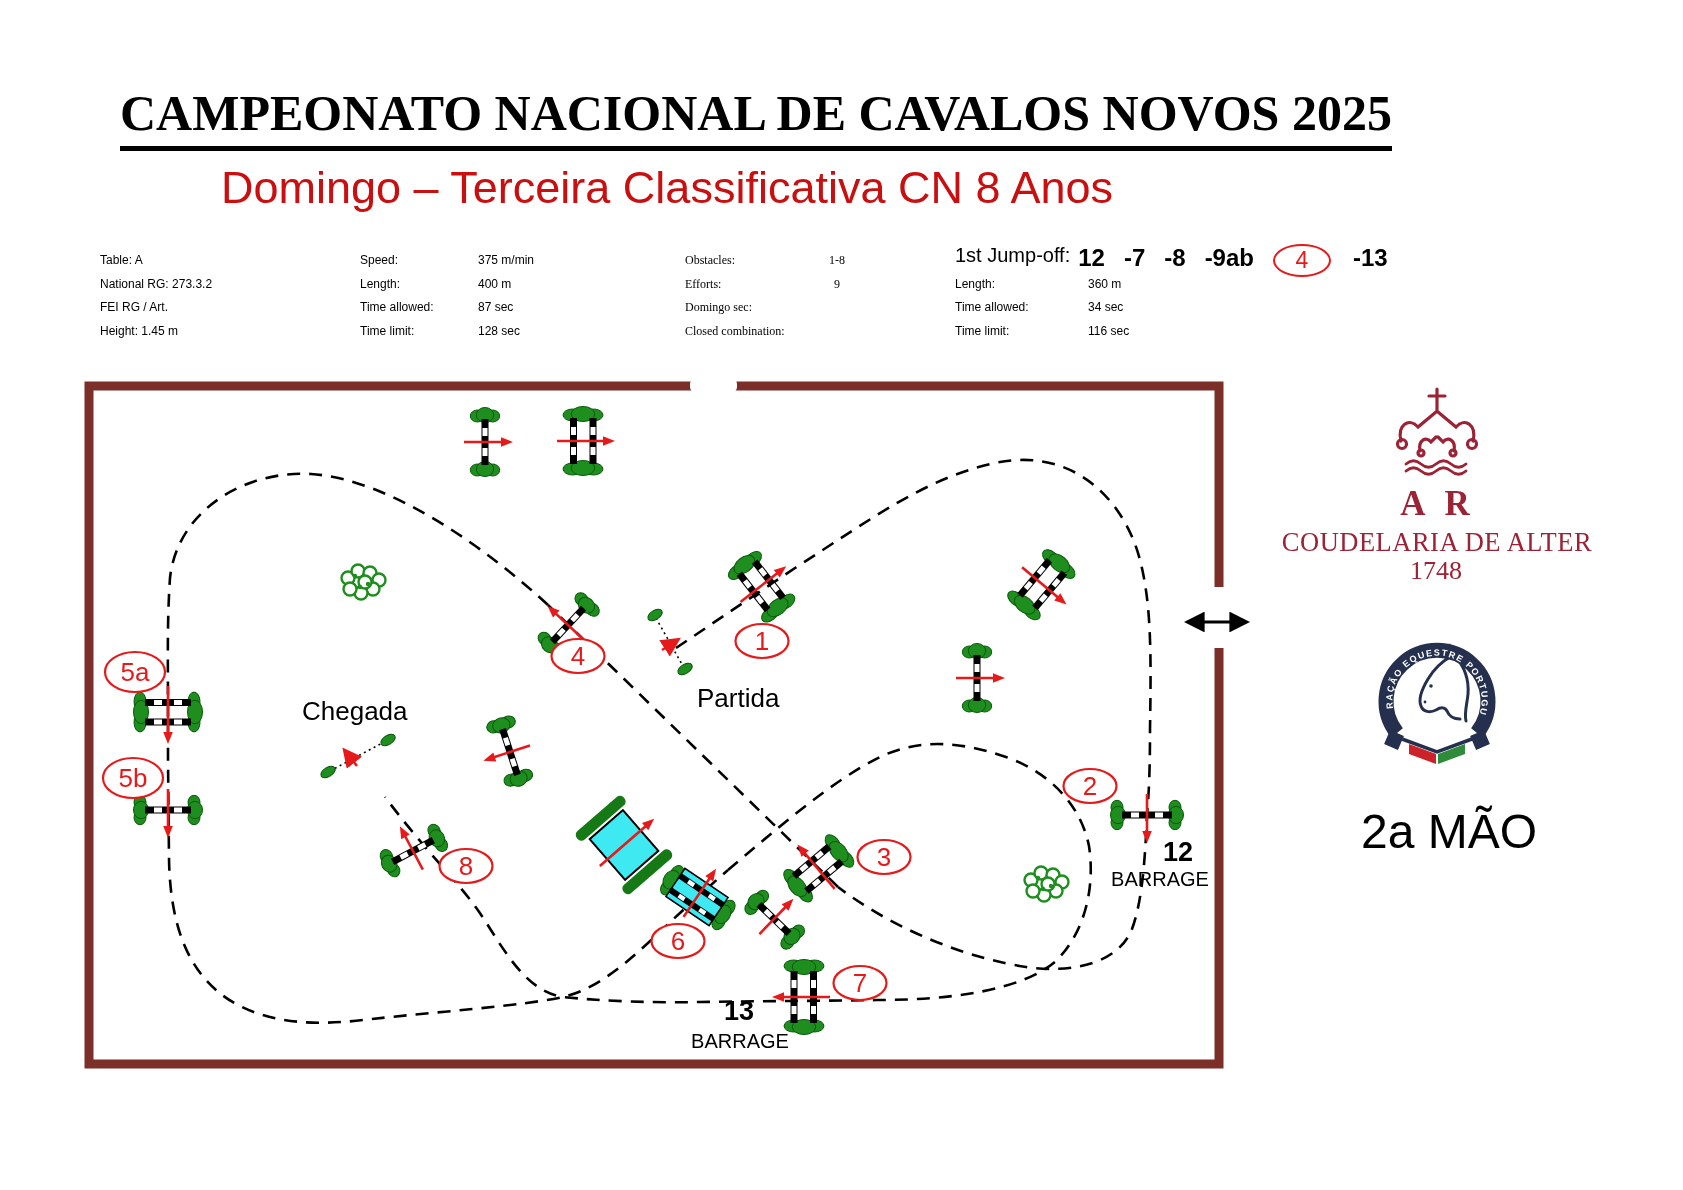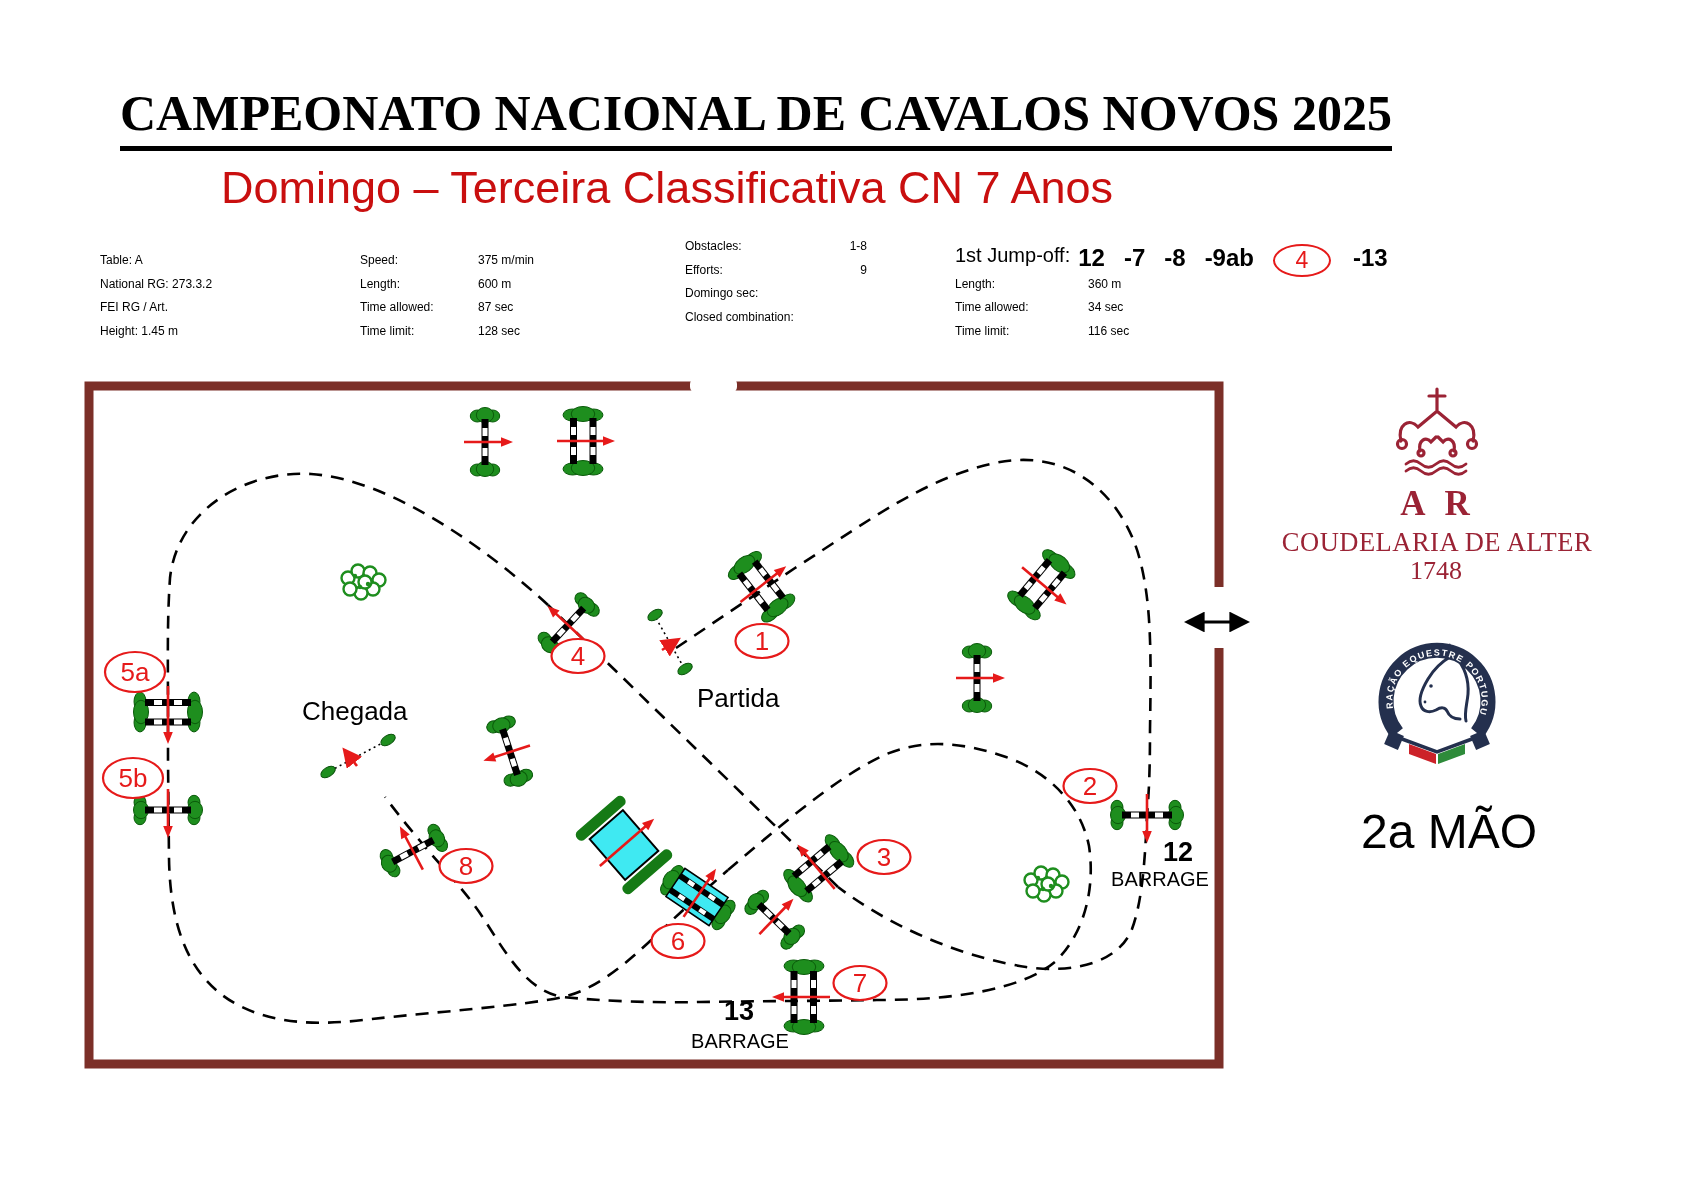--- a/index.html
+++ b/index.html
@@ -6,21 +6,21 @@
   .page{position:relative;width:1683px;height:1190px;background:#fff;overflow:hidden;
         font-family:"Liberation Sans",sans-serif;color:#000;}
   .title{position:absolute;left:120px;top:84px;font-family:"Liberation Serif",serif;
          font-weight:bold;font-size:50px;letter-spacing:0px;white-space:nowrap;
          border-bottom:5px solid #000;padding-bottom:4px;}
   .subtitle{position:absolute;left:221px;top:162px;font-size:45px;white-space:nowrap;}
   .info{position:absolute;font-size:12px;line-height:23.5px;white-space:nowrap;}
   .info .row{display:flex;}
   .lbl1{display:inline-block;width:118px;}
   .lbl2{display:inline-block;width:122px;}
-  .val2{display:inline-block;width:60px;text-align:right;}
+  .val2{display:inline-block;width:60px;text-align:center;}
   .lbl3{display:inline-block;width:133px;}
   .jumpoff{position:absolute;left:955px;top:244px;display:flex;align-items:flex-start;white-space:nowrap;}
   .jumpoff .jlabel{font-size:20px;margin-right:8px;}
   .jumpoff .jn{font-size:24px;font-weight:bold;margin-right:19px;letter-spacing:0px;}
   .jumpoff .oval{display:inline-flex;align-items:center;justify-content:center;
         width:54px;height:29px;border:2.5px solid #e61a1a;border-radius:50%;
         color:#e61a1a;font-size:23px;margin-right:22px;}
   .footer{position:absolute;left:788px;top:1090px;font-size:23px;font-weight:bold;white-space:nowrap;}
   svg text{font-family:"Liberation Sans",sans-serif;}
   svg .serif{font-family:"Liberation Serif",serif;}
@@ -36,49 +36,49 @@
   .alter{stroke:#9b2335;stroke-width:3.2;fill:none;stroke-linecap:round;}
   .altxt{fill:#9b2335;text-anchor:middle;}
   .fepline{stroke:#24304e;stroke-width:3;fill:none;stroke-linecap:round;}
 </style>
 </head>
 <body>
 
 <div class="page">
 
   <div class="title">CAMPEONATO NACIONAL DE CAVALOS NOVOS 2025</div>
-  <div class="subtitle" style="color:#c90f0f;">Domingo – Terceira Classificativa CN 7 Anos</div>
+  <div class="subtitle" style="color:#c90f0f;">Domingo – Terceira Classificativa CN 8 Anos</div>
 
   <div class="info" style="left:100px;top:249px;">
     <div>Table: A</div>
     <div>National RG: 273.3.2</div>
     <div>FEI RG / Art.</div>
     <div>Height: 1.45 m</div>
   </div>
 
   <div class="info" style="left:360px;top:249px;">
     <div class="row">
         <span class="lbl1">Speed:</span>
         <span>375 m/min</span>
       </div>
     <div class="row">
         <span class="lbl1">Length:</span>
-        <span>600 m</span>
+        <span>400 m</span>
       </div>
     <div class="row">
         <span class="lbl1">Time allowed:</span>
         <span>87 sec</span>
       </div>
     <div class="row">
         <span class="lbl1">Time limit:</span>
         <span>128 sec</span>
       </div>
   </div>
 
-  <div class="info" style="left:685px;top:235px;">
+  <div class="info" style="left:685px;top:249px;font-family:Liberation Serif, serif;">
     <div class="row">
         <span class="lbl2">Obstacles:</span>
         <span class="val2">1-8</span>
       </div>
     <div class="row">
         <span class="lbl2">Efforts:</span>
         <span class="val2">9</span>
       </div>
     <div class="row">
         <span class="lbl2">Domingo sec:</span>

